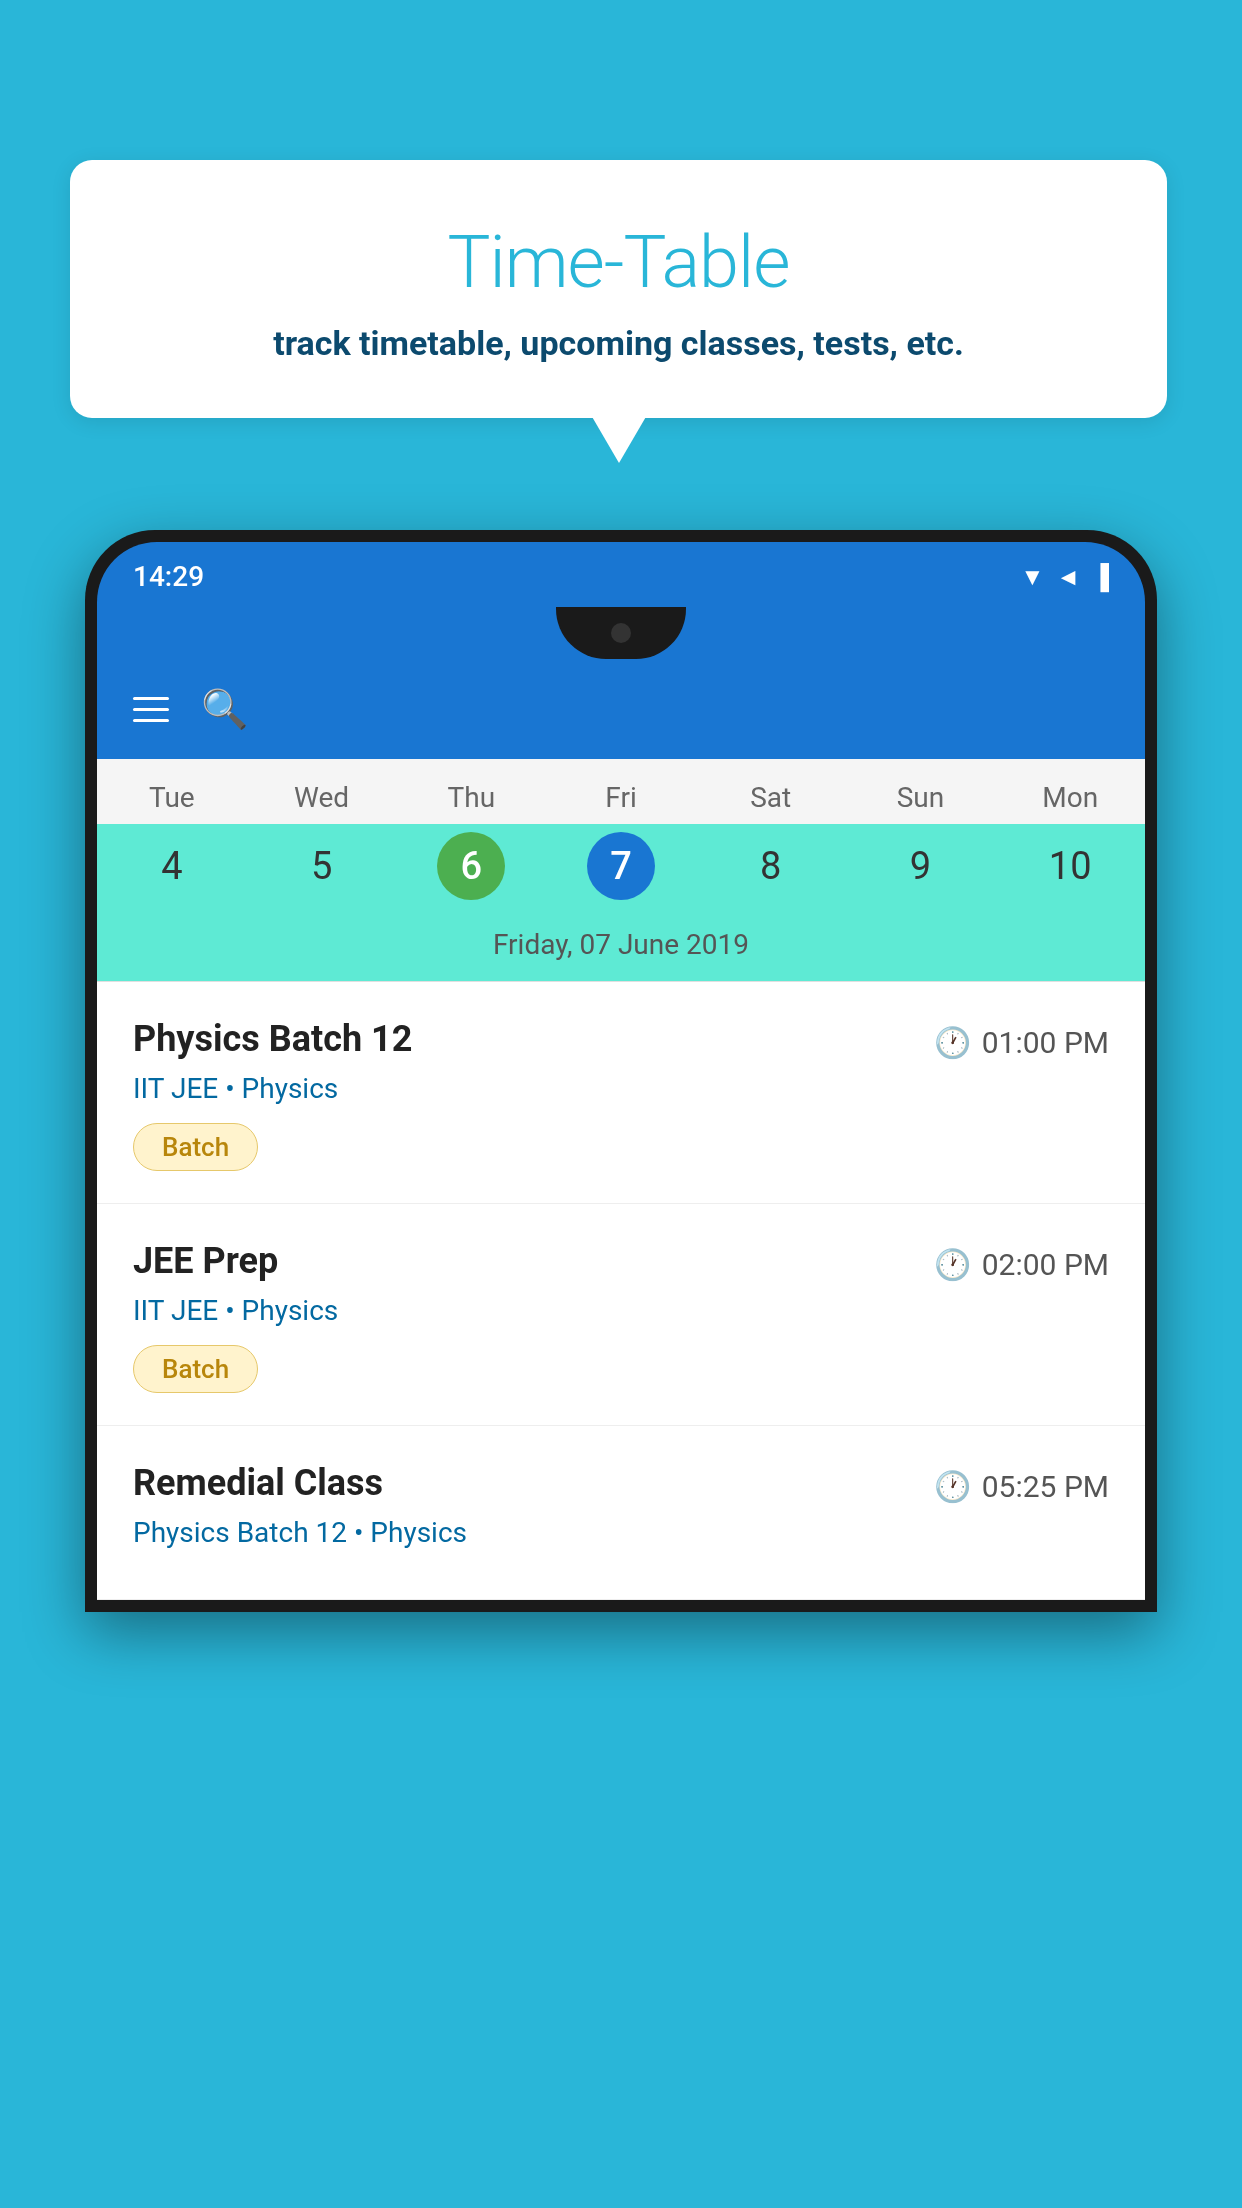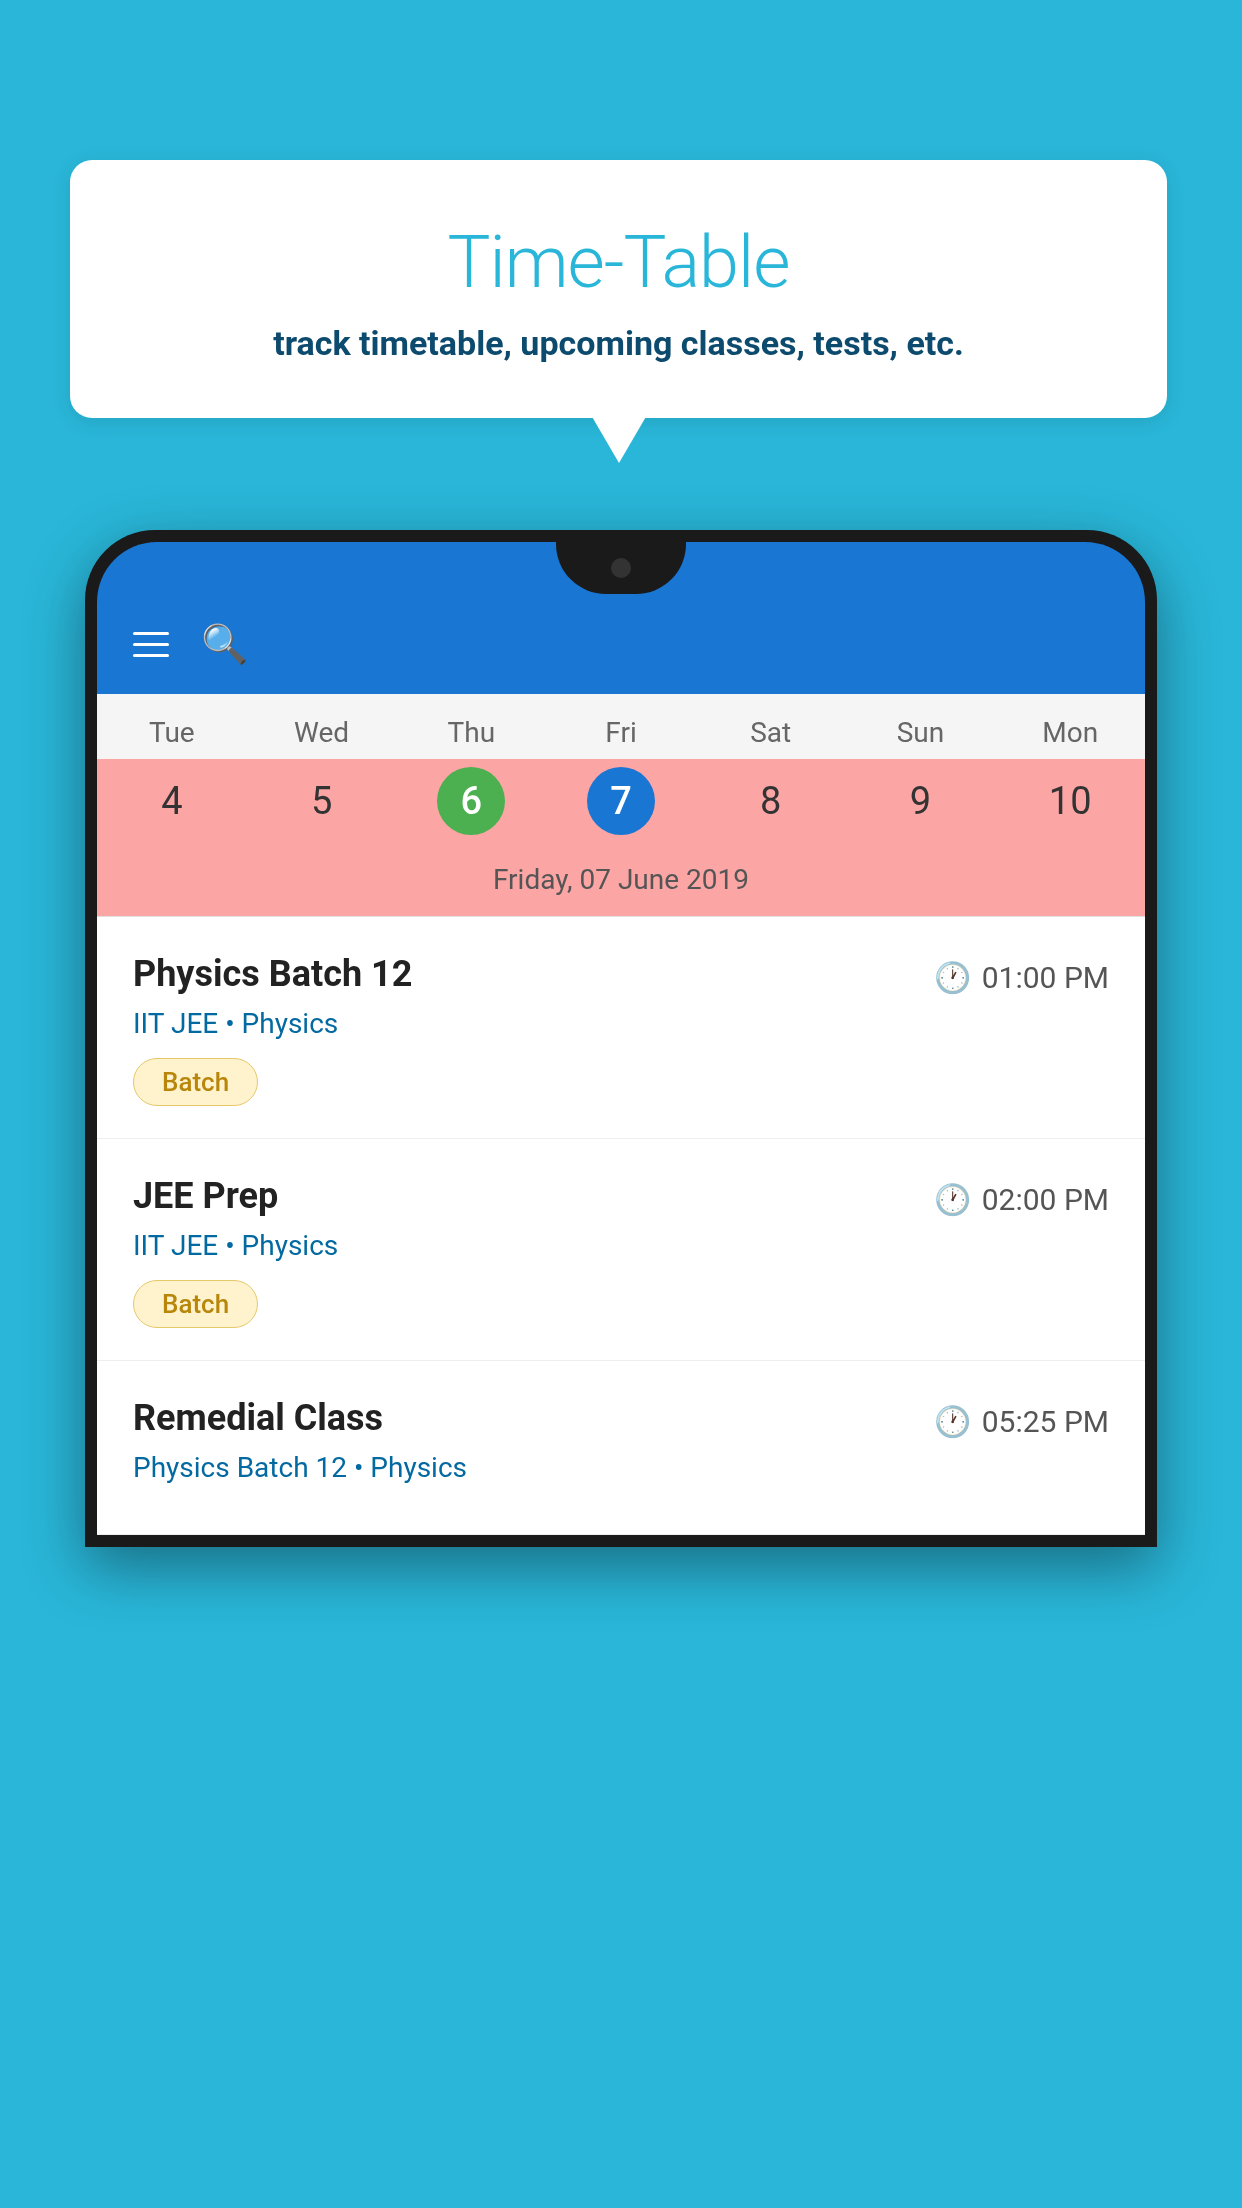--- a/index.html
+++ b/index.html
@@ -163,21 +163,21 @@
       font-weight: 500;
     }
 
     .search-icon {
       color: white;
       font-size: 38px;
     }
 
     
     .calendar-strip {
-      background: #fca5a5;
+      background: #5eead4;
       padding: 0;
     }
 
     .day-headers {
       display: flex;
       background: #f5f5f5;
       padding: 22px 0 10px;
     }
 
     .day-header {
@@ -295,20 +295,28 @@
   <div class="speech-bubble">
     <div class="bubble-title">Time-Table</div>
     <div class="bubble-subtitle">track timetable, upcoming classes, tests, etc.</div>
   </div>
 </div>
 
 <div class="phone-container">
   <div class="phone-outer">
     <div class="phone-inner">
 
+      <div class="status-bar">
+        <span class="status-time">14:29</span>
+        <div class="status-icons">
+          <span>▼</span>
+          <span>◄</span>
+          <span>▐</span>
+        </div>
+      </div>
 
       <div class="notch-area">
         <div class="notch">
           <div class="camera-dot"></div>
         </div>
       </div>
 
       <div class="app-bar">
         <div class="hamburger-icon">
           <span></span>

